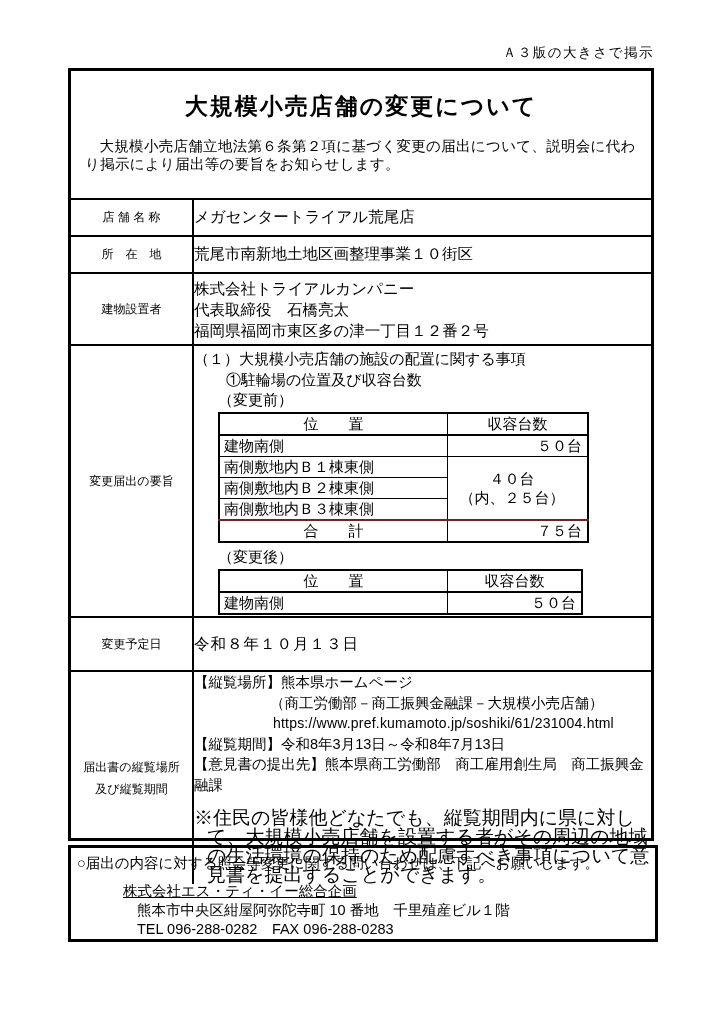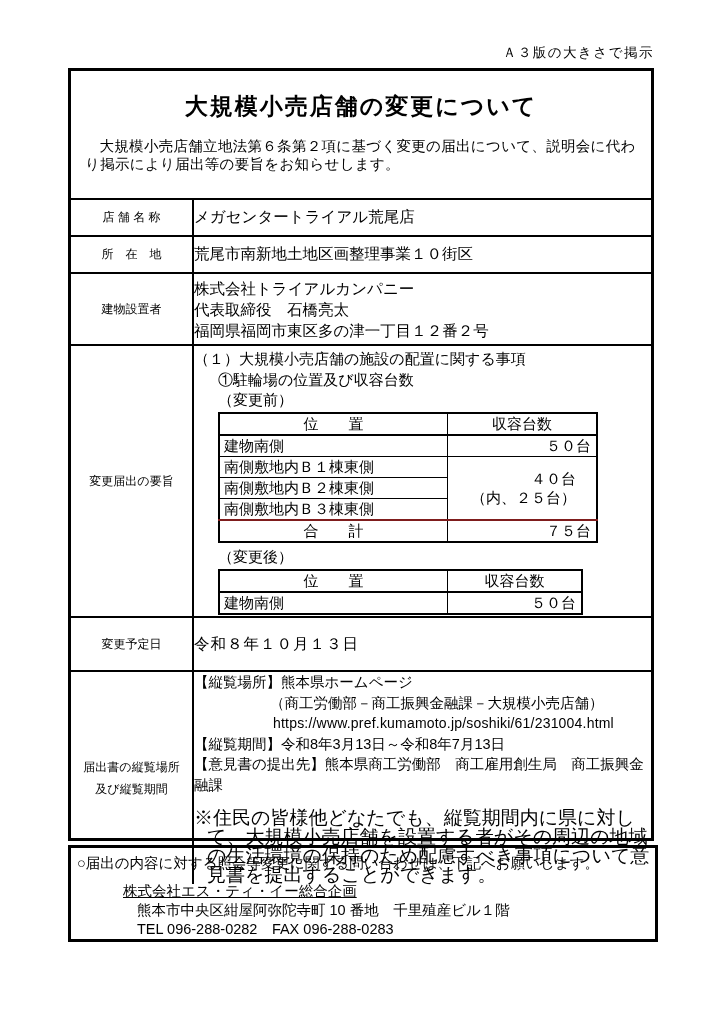--- a/index.html
+++ b/index.html
@@ -71,21 +71,21 @@
     padding-left: 9px;
   }
   .multi-line div { line-height: 21px; }
   
   td.summary-cell {
     vertical-align: top;
     padding: 7px 0 0 9px;
     font-size: 15px;
   }
   .sum-h1 { line-height: 21px; margin-left: 0; }
-  .sum-h2 { line-height: 21px; margin-left: 24px; }
+  .sum-h2 { line-height: 21px; margin-left: 32px; }
   .sum-sub { line-height: 20px; margin-left: 24px; }
   table.cap {
     border-collapse: collapse;
     border: 2px solid #000;
     margin-left: 24px;
     margin-top: 2px;
     table-layout: fixed;
   }
   table.cap td {
     border: 1px solid #000;
@@ -96,23 +96,24 @@
     overflow: hidden;
   }
   table.cap td.c-pos { width: 223px; padding-left: 4px; }
   table.cap td.c-cap { width: 128px; text-align: right; padding-right: 5px; }
   table.cap tr.hdr td {
     border-bottom: 2px solid #000;
     text-align: center;
     padding: 0;
   }
   table.cap td.c-merged {
+    text-align: center;
     vertical-align: middle;
     line-height: 19px;
-    padding-right: 20px;
+    padding-right: 11px;
   }
   table.cap tr.total td { border-top: 2px solid #7f1d1d; }
   table.cap td.c-center { text-align: center; padding-left: 0; }
   
   td.date-val { letter-spacing: 1px; }
   
   td.inspect-cell {
     vertical-align: top;
     padding: 7px 4px 0 9px;
     font-size: 14.5px;

